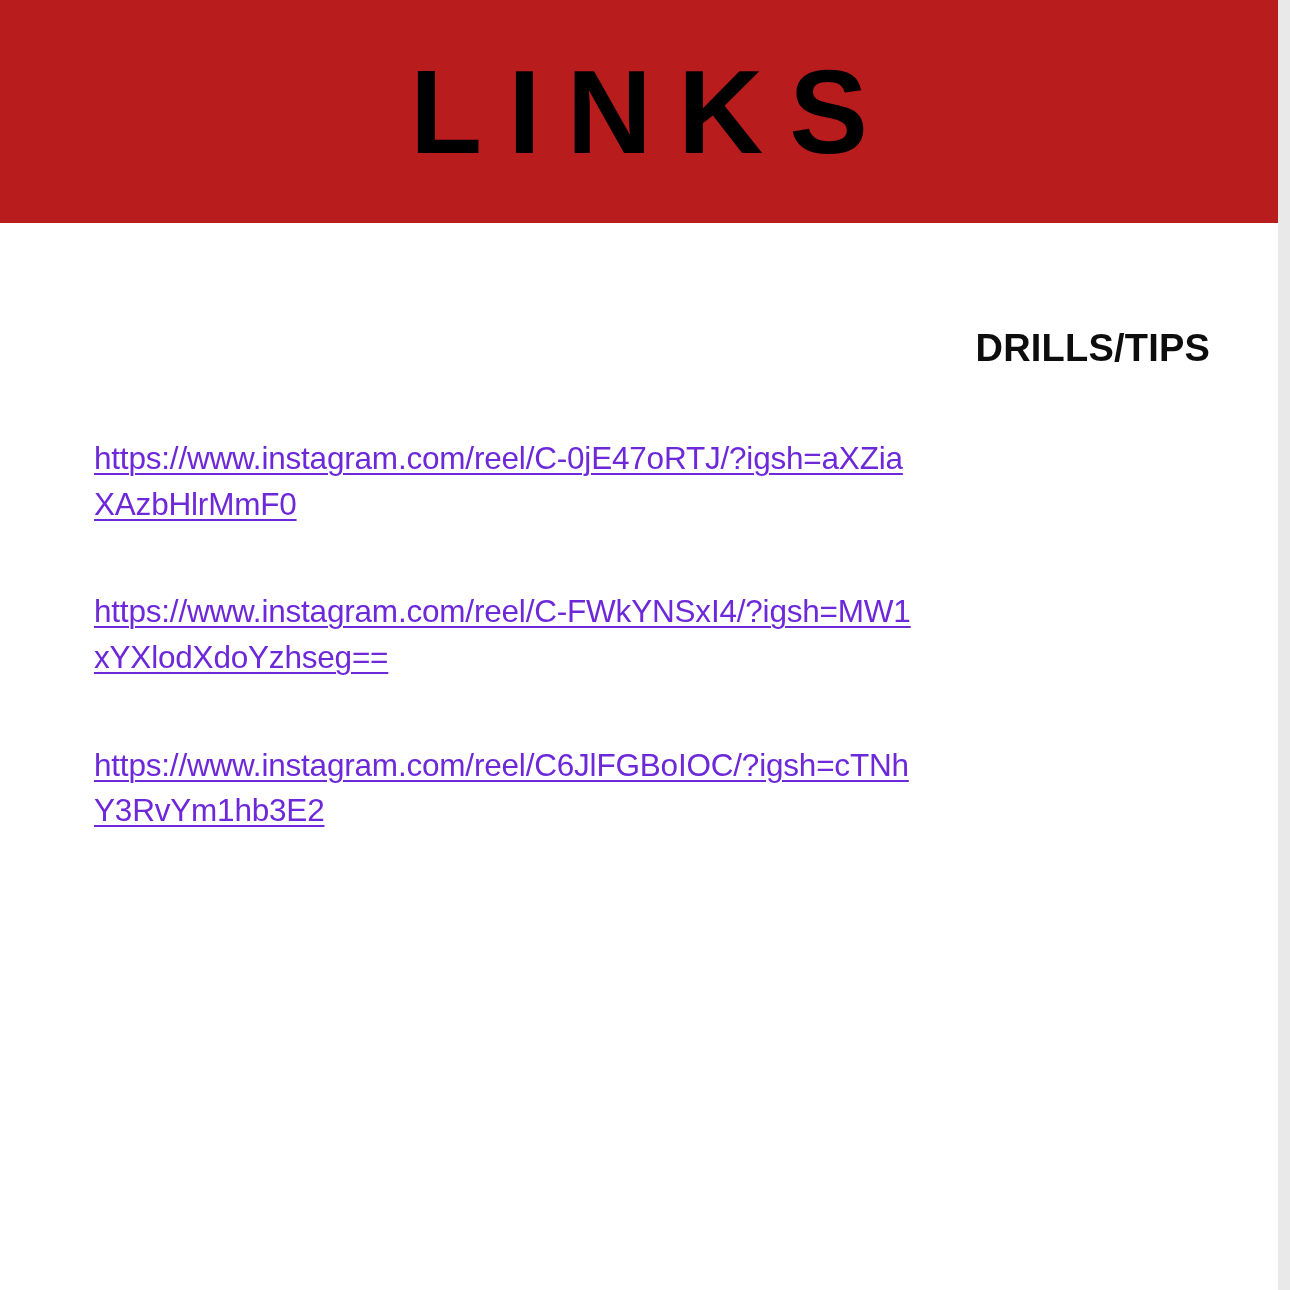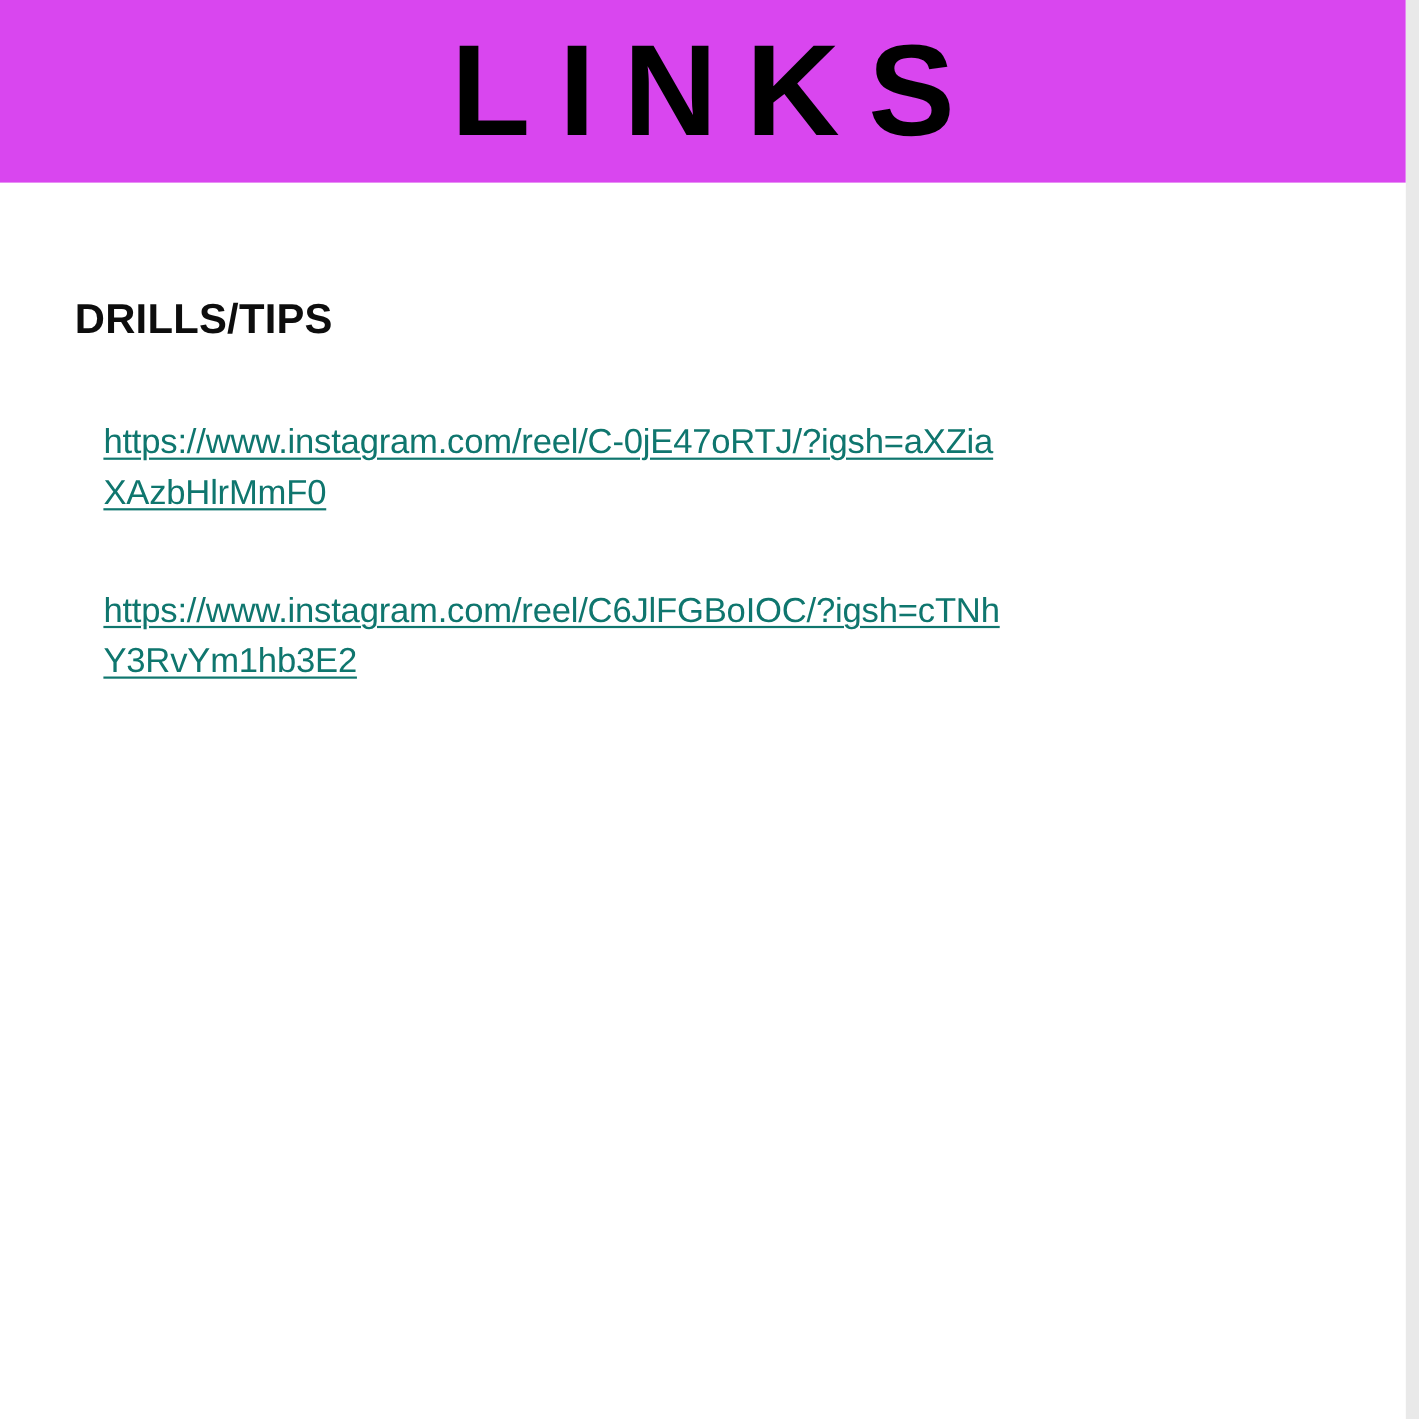--- a/index.html
+++ b/index.html
@@ -15,22 +15,22 @@
   }
   .page {
     position: relative;
     width: 1278px;
     height: 1290px;
     background: #ffffff;
     box-sizing: border-box;
     overflow: hidden;
   }
   .banner {
-    height: 166px;
-    background: #d946ef;
+    height: 223px;
+    background: #b91c1c;
     display: flex;
     align-items: center;
     justify-content: center;
     box-sizing: border-box;
   }
   .banner-title {
     font-size: 118px;
     font-weight: 700;
     letter-spacing: 26px;
     color: #000000;
@@ -42,30 +42,31 @@
     padding: 0 68px;
     box-sizing: border-box;
   }
   .section-title {
     font-size: 38px;
     font-weight: 700;
     color: #0d0d0d;
     margin-top: 104px;
     margin-bottom: 0;
     letter-spacing: 0.2px;
+    text-align: right;
   }
   .links {
     margin-top: 66px;
     padding-left: 26px;
   }
   .link-item {
     display: block;
     font-size: 31.5px;
     line-height: 1.45;
-    color: #0f766e;
+    color: #6d28d9;
     text-decoration: underline;
     text-underline-offset: 4px;
     text-decoration-thickness: 2px;
     margin-bottom: 62px;
     max-width: 820px;
     word-break: break-all;
     letter-spacing: -0.2px;
   }
   .link-item:last-child {
     margin-bottom: 0;
@@ -78,17 +79,18 @@
 
   <div class="banner">
     <div class="banner-title">LINKS</div>
   </div>
 
   <div class="content">
     <div class="section-title">DRILLS/TIPS</div>
 
     <div class="links">
       <a class="link-item" href="#">https://www.instagram.com/reel/C-0jE47oRTJ/?igsh=aXZiaXAzbHlrMmF0</a>
+      <a class="link-item" href="#">https://www.instagram.com/reel/C-FWkYNSxI4/?igsh=MW1xYXlodXdoYzhseg==</a>
       <a class="link-item" href="#">https://www.instagram.com/reel/C6JlFGBoIOC/?igsh=cTNhY3RvYm1hb3E2</a>
     </div>
   </div>
 
 </div>
 
 </body></html>

